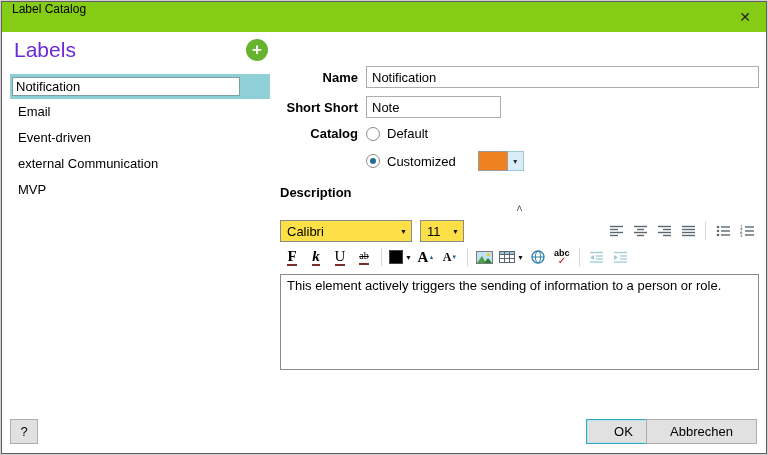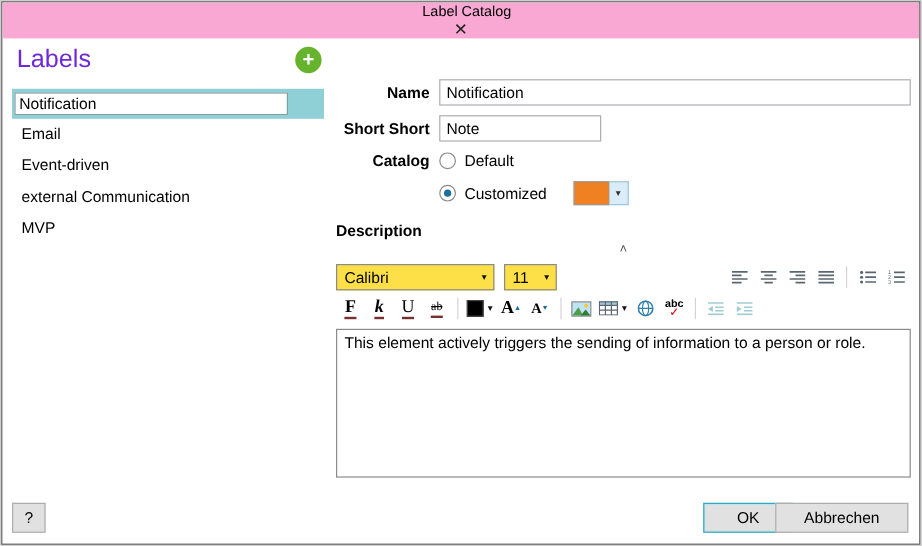--- a/index.html
+++ b/index.html
@@ -1,20 +1,20 @@
 <!DOCTYPE html>
 <html><head>
 <meta charset="utf-8">
 <style>
   * { box-sizing: border-box; margin: 0; padding: 0; }
   html,body { width:768px; height:455px; background:#cfcfcf; font-family:"Liberation Sans",sans-serif; }
   .window { position:relative; width:766px; height:453px; margin:1px; background:#fff; border:1px solid #5f5f5f; overflow:hidden; }
 
   
-  .titlebar { height:30px; display:flex; align-items:center; background:#f9a8d4;flex-direction:column; }
+  .titlebar { height:30px; display:flex; align-items:flex-start; background:#84cc16; }
   .title { font-size:12px; color:#000; padding-left:10px; flex:1; }
   .close-btn { width:42px; height:30px; border:none; background:transparent; font-size:14px; color:#222; cursor:pointer; }
 
   
   .left-panel { position:absolute; left:8px; top:36px; width:260px; }
   .left-header { display:flex; align-items:center; justify-content:space-between; padding:0 2px 0 4px; }
   .labels-heading { font-size:21px; color:#6d28d9; font-weight:400; }
   .add-btn { width:22px; height:22px; border:none; border-radius:50%; background:#66b32e; color:#fff; font-size:17px; font-weight:bold; line-height:20px; cursor:pointer; }
   .label-list { margin-top:12px; }
   .list-item { height:26px; line-height:26px; padding-left:8px; font-size:13px; color:#000; cursor:default; }
@@ -58,21 +58,21 @@
   .black-swatch { width:14px; height:14px; background:#000; border:1px solid #444; }
   .mini-arrow { font-size:7px; color:#111; margin-left:2px; }
   .grow-a { font-size:15px; font-weight:bold; font-family:"Liberation Serif",serif; }
   .shrink-a { font-size:12px; font-weight:bold; font-family:"Liberation Serif",serif; }
   .tri { font-size:6px; vertical-align:top; color:#1d6f9a; }
   .spell-txt { font-size:9px; font-weight:bold; line-height:8px; display:block; }
   .spell-check { color:#c00; font-size:10px; line-height:8px; display:block; }
   .disabled-ico { opacity:0.45; }
 
   
-  .desc-box { width:479px; height:124px; border:1px solid #8a8a8a; background:#fff; font-size:13px; padding:3px 6px; color:#000; overflow:hidden; cursor:text; }
+  .desc-box { width:479px; height:96px; border:1px solid #8a8a8a; background:#fff; font-size:13px; padding:3px 6px; color:#000; overflow:hidden; cursor:text; }
 
   
   .footer { position:absolute; left:0; bottom:0; width:100%; height:38px; }
   .btn { height:25px; background:#e1e1e1; border:1px solid #adadad; font-size:13px; font-family:"Liberation Sans",sans-serif; cursor:pointer; color:#000; }
   .help-btn { position:absolute; left:8px; bottom:9px; width:28px; }
   .ok-btn { position:absolute; right:105px; bottom:9px; width:75px; border:1px solid #2fa8c0; box-shadow:0 0 0 1px #bfe3ea inset; }
   .cancel-btn { position:absolute; right:9px; bottom:9px; width:111px; }
 
   svg { display:block; }
 </style>

